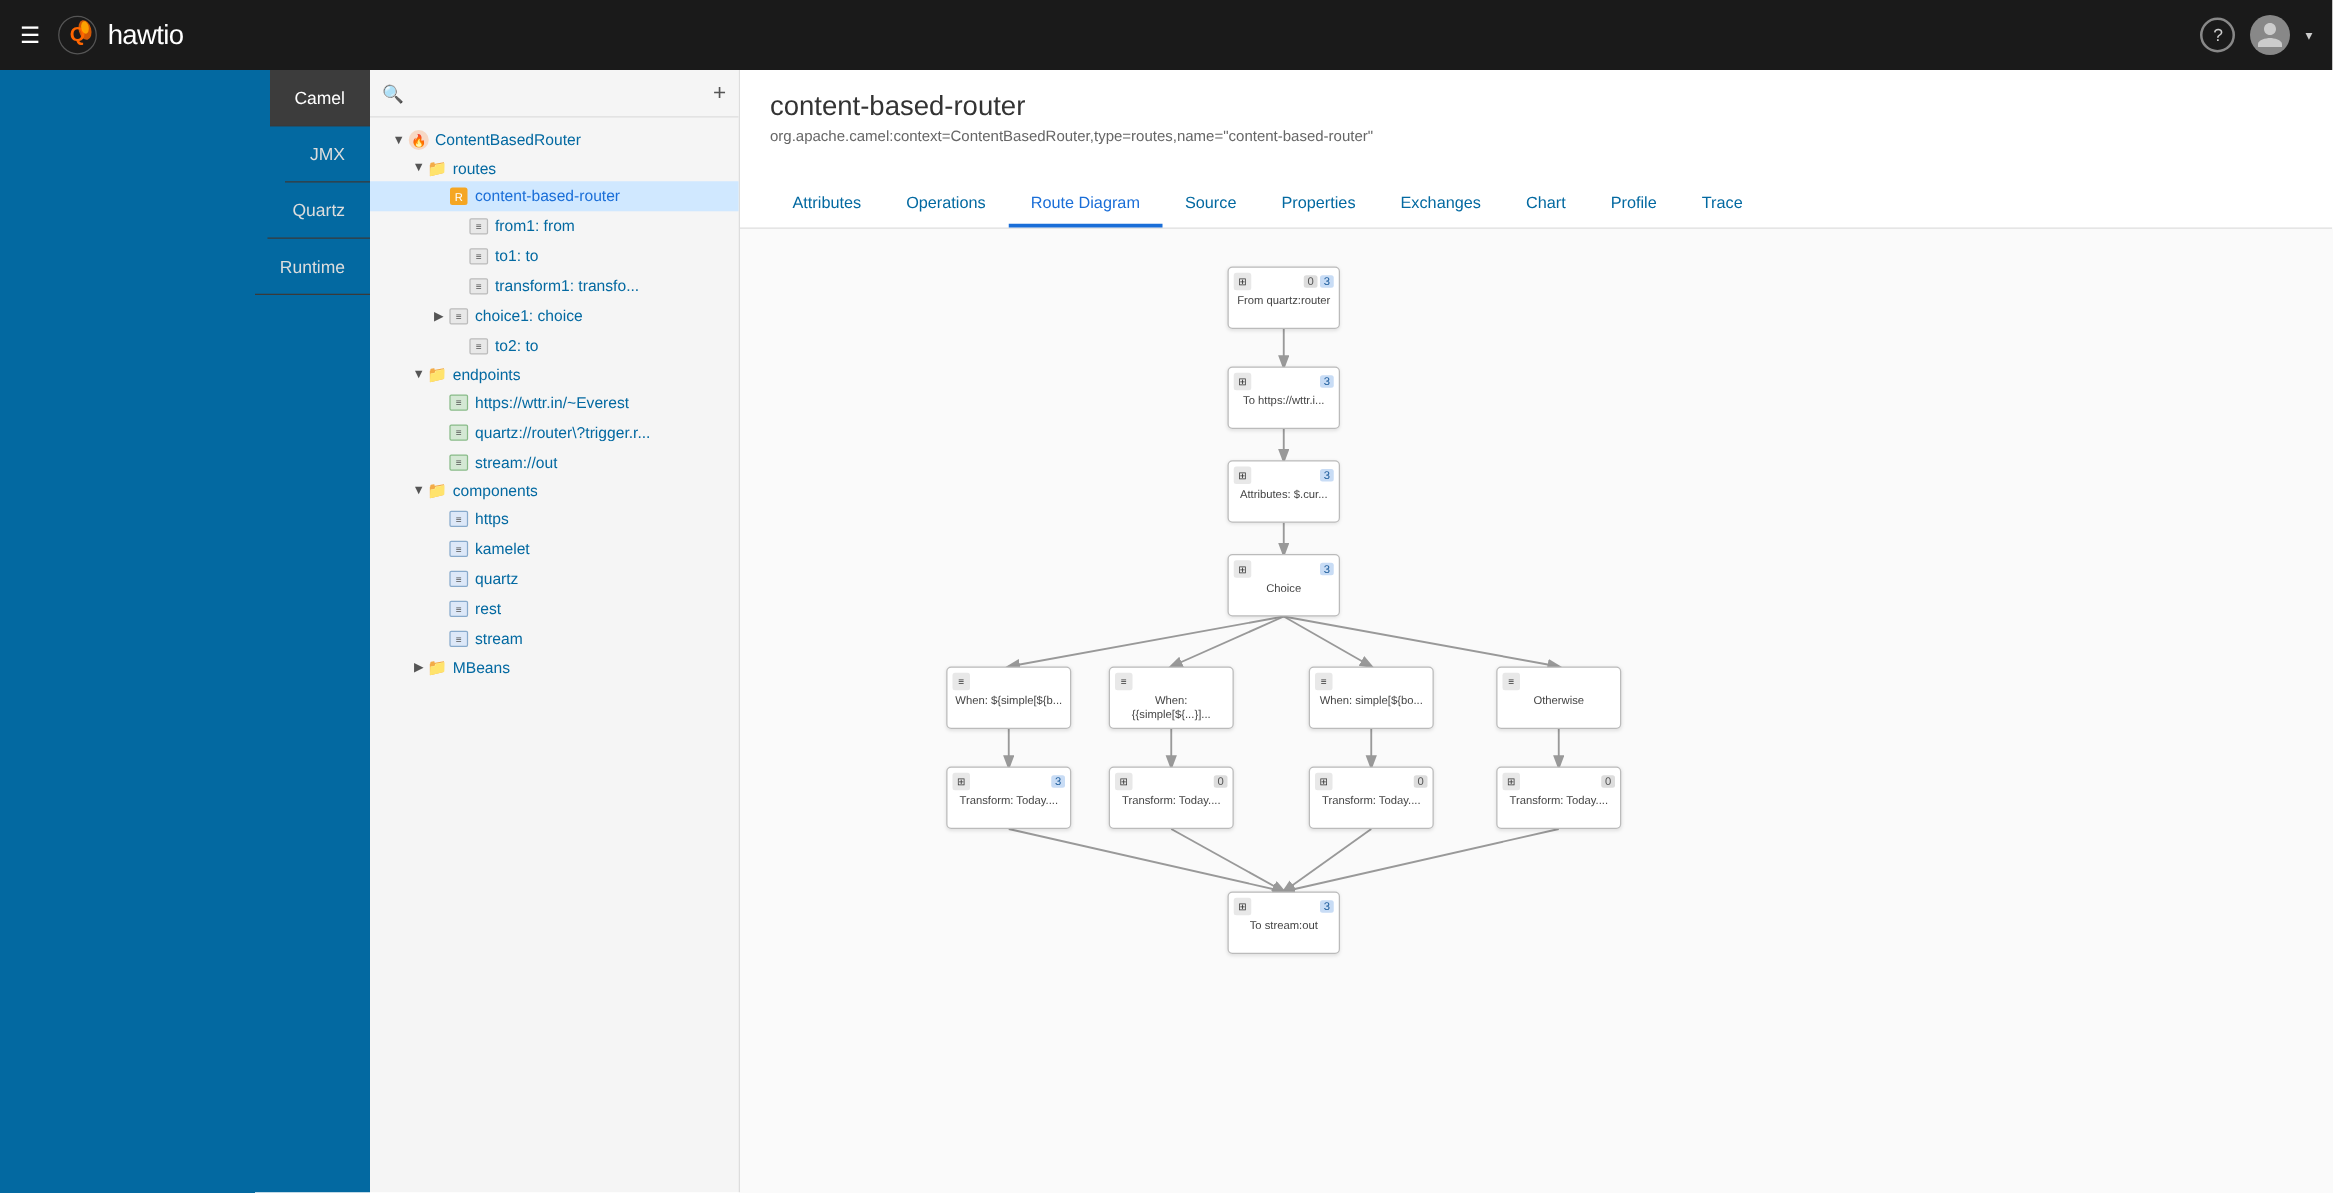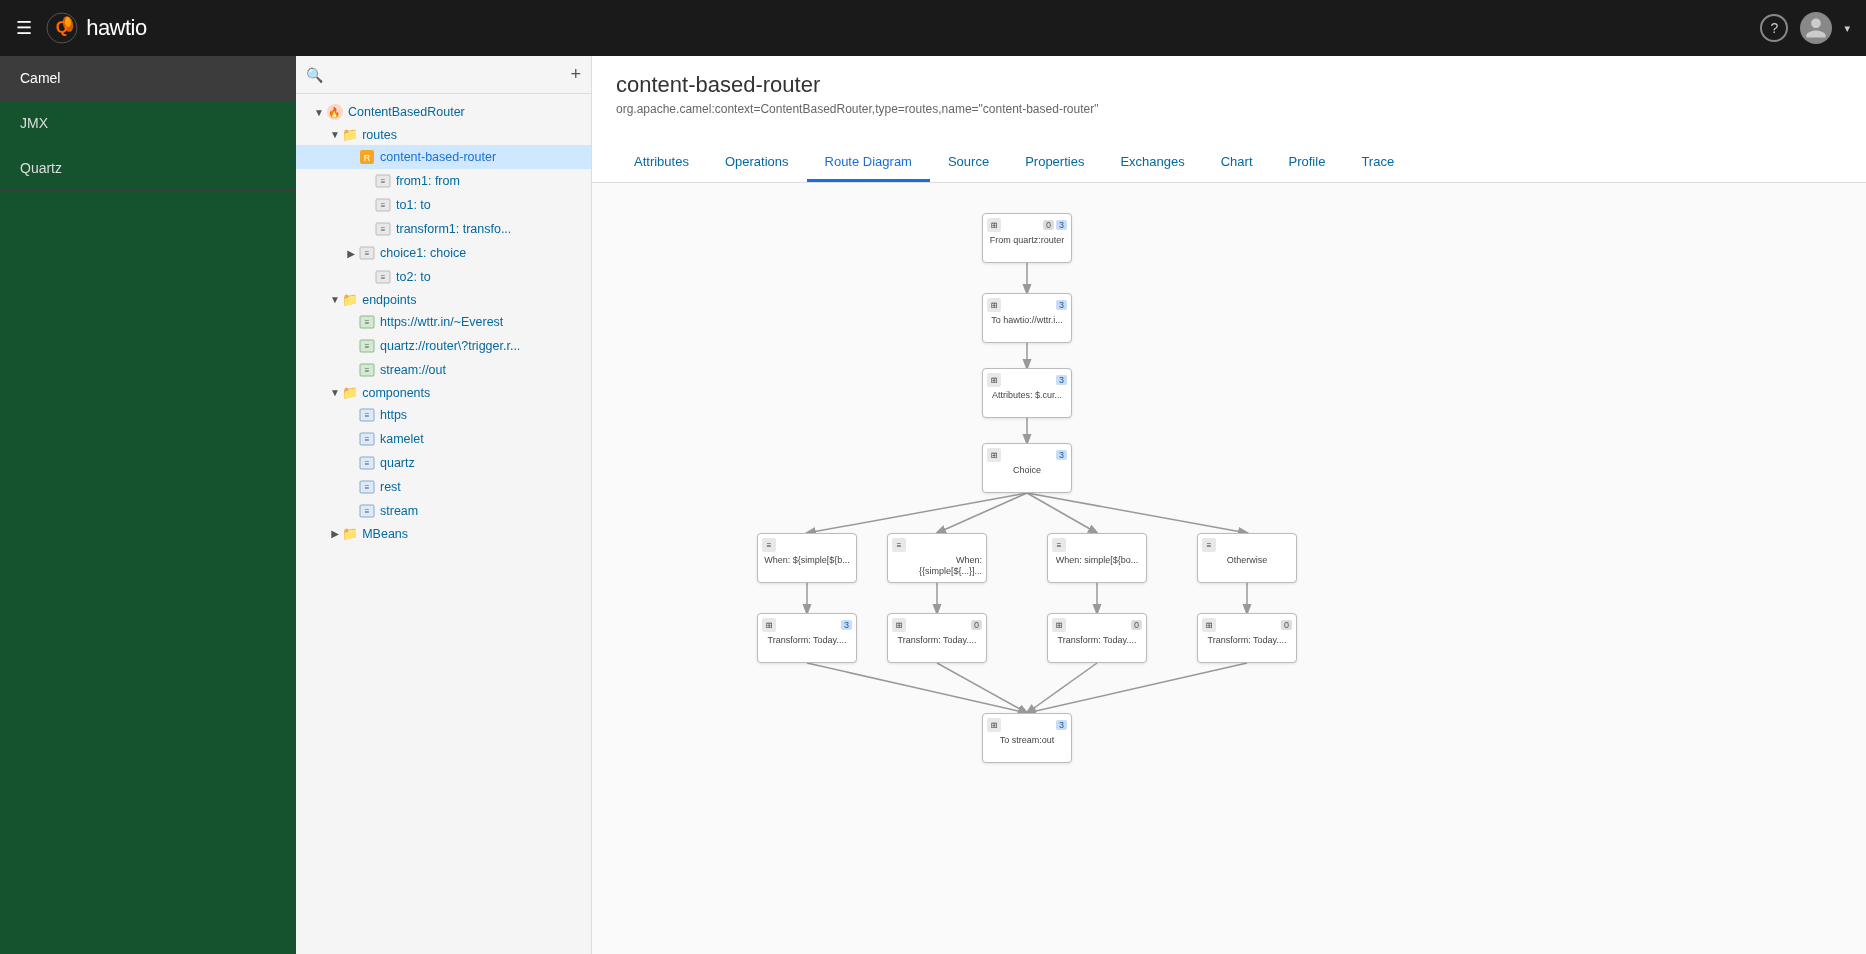--- a/index.html
+++ b/index.html
@@ -25,26 +25,27 @@
     .topnav-avatar { width: 32px; height: 32px; border-radius: 50%; background: #888; display: flex; align-items: center; justify-content: center; }
     .topnav-avatar svg { width: 24px; height: 24px; fill: #ccc; }
     .topnav-chevron { color: #ccc; font-size: 11px; cursor: pointer; }
 
     
     .main-layout { display: flex; flex: 1; overflow: hidden; }
 
     
     .left-sidebar {
       width: 296px;
-      background: #14532d;
+      background: #0369a1;
       color: #ddd;
       display: flex;
       flex-direction: column;
       flex-shrink: 0;
       overflow-y: auto;
+      align-items: flex-end;
     }
     .sidebar-nav-item {
       padding: 14px 20px;
       font-size: 14px;
       cursor: pointer;
       border-bottom: 1px solid #3a3a3a;
       color: #ddd;
     }
     .sidebar-nav-item.active { background: #3c3c3c; color: #fff; }
 
@@ -139,21 +140,21 @@
       display: flex;
       align-items: center;
       justify-content: space-between;
       width: 100%;
       margin-bottom: 2px;
     }
     .diag-node-icon { width: 14px; height: 14px; background: #e8e8e8; border-radius: 2px; flex-shrink: 0; display: flex; align-items: center; justify-content: center; font-size: 8px; }
     .diag-node-badges { display: flex; gap: 2px; }
     .diag-badge { background: #ddd; border-radius: 2px; padding: 0 3px; font-size: 9px; color: #555; }
     .diag-badge.blue { background: #c8dcf5; color: #1a5a9a; }
-    .diag-node-label { font-size: 9px; color: #444; margin-top: 1px; line-height: 1.2; text-align: right; }
+    .diag-node-label { font-size: 9px; color: #444; margin-top: 1px; line-height: 1.2; }
 
     
     .connectors-svg {
       position: absolute;
       top: 0; left: 0;
       width: 100%;
       height: 100%;
       pointer-events: none;
     }
     .connector-line { stroke: #999; stroke-width: 1.5; fill: none; marker-end: url(#arrow); }
@@ -188,20 +189,21 @@
     <span class="topnav-chevron">▾</span>
   </div>
 </nav>
 
 <div class="main-layout">
 
   <div class="left-sidebar">
     <div class="sidebar-nav-item active">Camel</div>
     <div class="sidebar-nav-item">JMX</div>
     <div class="sidebar-nav-item">Quartz</div>
+    <div class="sidebar-nav-item">Runtime</div>
   </div>
 
   <div class="tree-panel" style="position:relative;">
     <div class="tree-panel-header">
       <span style="color:#888;font-size:14px;">🔍</span>
       <input class="tree-search-input" type="text" placeholder="" style="">
       <button class="tree-add-btn">+</button>
     </div>
     <div class="tree-content">
 
@@ -491,21 +493,21 @@
           <div class="diag-node-label">From quartz:router</div>
         </div>
 
         <div class="diag-node" style="left:390px;top:110px;width:90px;height:50px;">
           <div class="diag-node-header">
             <div class="diag-node-icon">⊞</div>
             <div class="diag-node-badges">
               <span class="diag-badge blue">3</span>
             </div>
           </div>
-          <div class="diag-node-label">To hawtio://wttr.i...</div>
+          <div class="diag-node-label">To https://wttr.i...</div>
         </div>
 
         <div class="diag-node" style="left:390px;top:185px;width:90px;height:50px;">
           <div class="diag-node-header">
             <div class="diag-node-icon">⊞</div>
             <div class="diag-node-badges">
               <span class="diag-badge blue">3</span>
             </div>
           </div>
           <div class="diag-node-label">Attributes: $.cur...</div>

